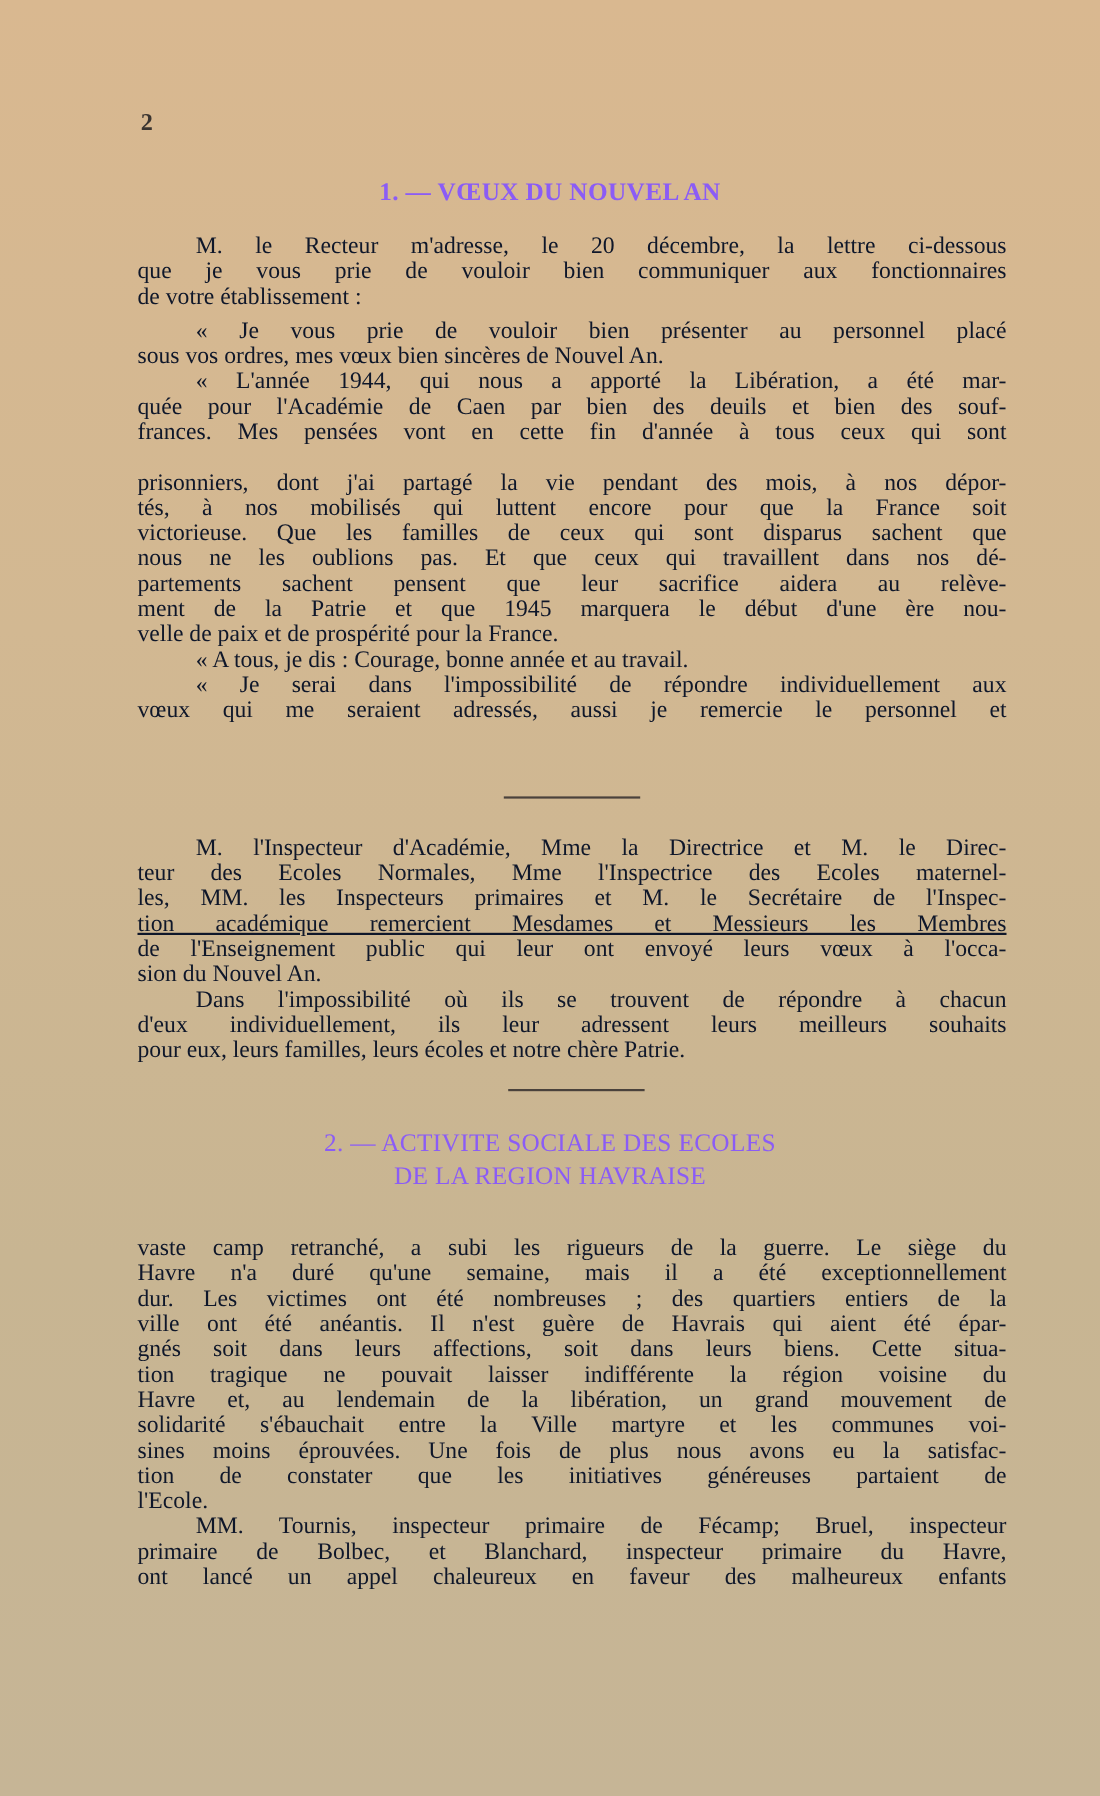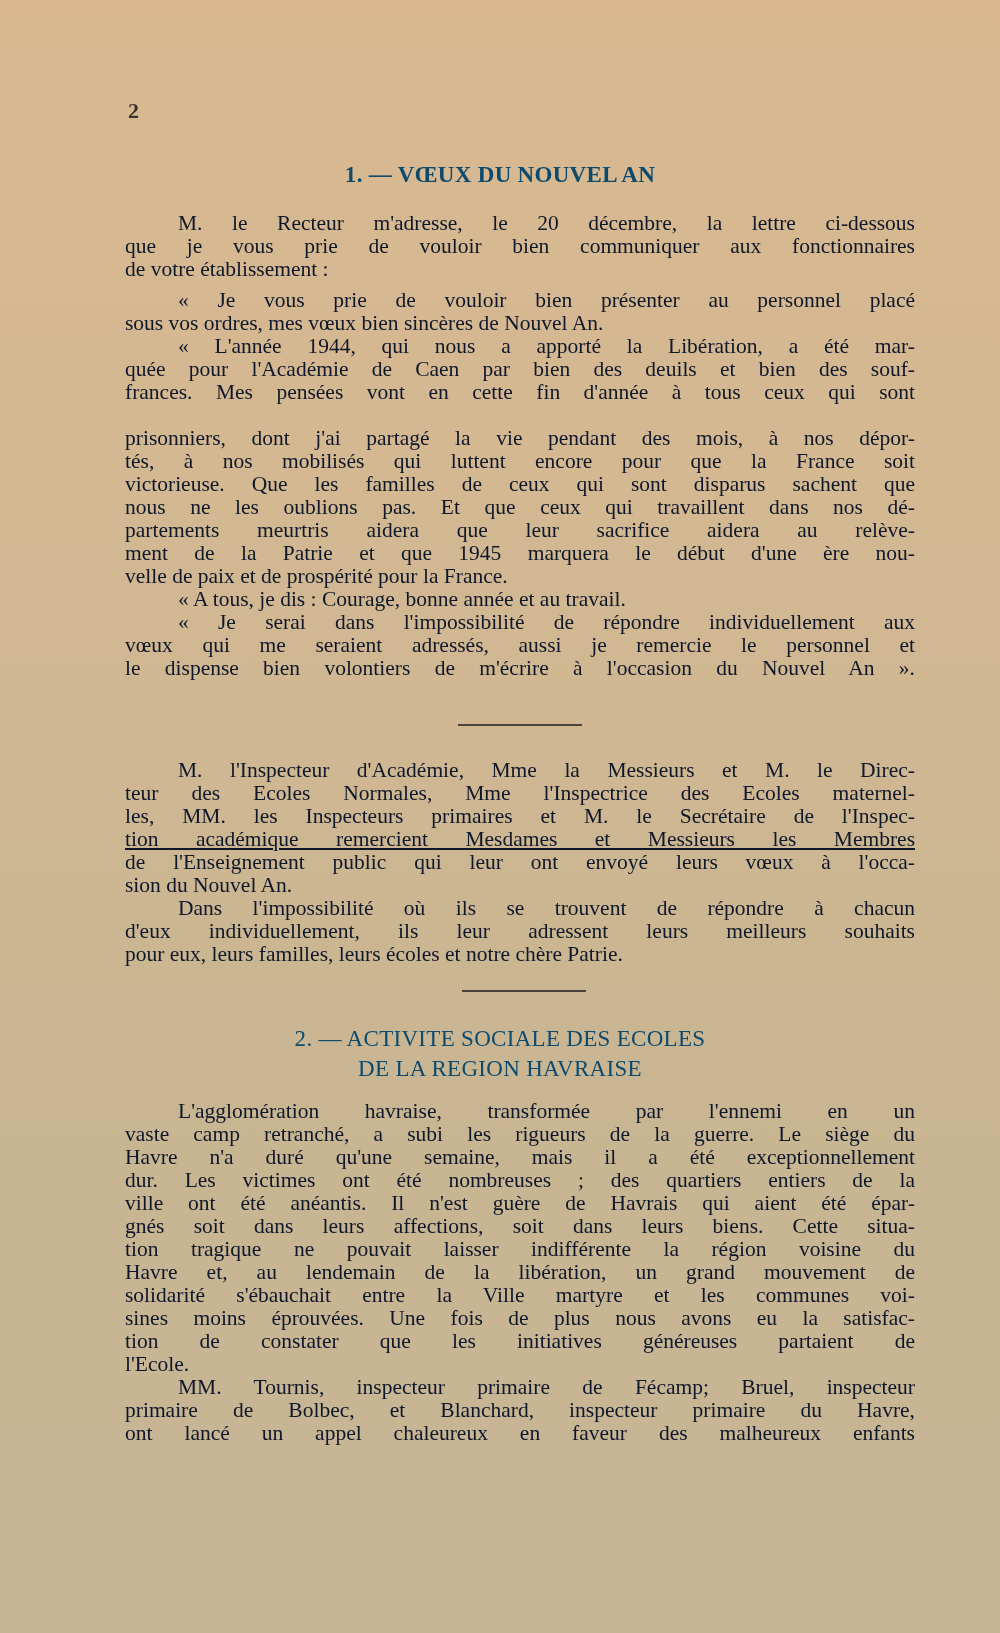--- a/index.html
+++ b/index.html
@@ -4,21 +4,21 @@
   <style>
     html, body { margin: 0; padding: 0; }
     body {
       width: 1000px; height: 1633px; position: relative; overflow: hidden;
       background: linear-gradient(180deg, #d9b890 0%, #d2b892 35%, #c8b592 70%, #c6b596 100%);
       font-family: "Liberation Serif", "DejaVu Serif", serif;
       color: #3a3430;
     }
     .page { position: absolute; left: 0; top: 0; width: 1000px; height: 1633px; }
     .pagenum { position: absolute; left: 128px; top: 98px; font-size: 22px; font-weight: bold; color: #3a3430; }
-    .heading { position: absolute; left: 0; width: 1000px; text-align: center; font-size: 23px; letter-spacing: 0.3px; color: #0c4a6e; }
+    .heading { position: absolute; left: 0; width: 1000px; text-align: center; font-size: 23px; letter-spacing: 0.3px; color: #8b5cf6; }
     .heading.bold { font-weight: bold; }
     .line {
       position: absolute; left: 125px; width: 790px; font-size: 21.5px; line-height: 24px;
       white-space: nowrap; text-align: justify; text-align-last: justify; color: #0f172a;
     }
     .line.indent { left: 178px; width: 737px; }
     .line.last { text-align-last: left; }
     .rule { position: absolute; height: 2px; background: #4a423c; }
   </style>
 </head>
@@ -37,49 +37,47 @@
   <div class="line indent" style="top:288px;">« Je vous prie de vouloir bien présenter au personnel placé</div>
   <div class="line last" style="top:311px;">sous vos ordres, mes vœux bien sincères de Nouvel An.</div>
 
   <div class="line indent" style="top:334px;">« L'année 1944, qui nous a apporté la Libération, a été mar-</div>
   <div class="line" style="top:357px;">quée pour l'Académie de Caen par bien des deuils et bien des souf-</div>
   <div class="line" style="top:380px;">frances. Mes pensées vont en cette fin d'année à tous ceux qui sont</div>
   <div class="line" style="top:426px;">prisonniers, dont j'ai partagé la vie pendant des mois, à nos dépor-</div>
   <div class="line" style="top:449px;">tés, à nos mobilisés qui luttent encore pour que la France soit</div>
   <div class="line" style="top:472px;">victorieuse. Que les familles de ceux qui sont disparus sachent que</div>
   <div class="line" style="top:495px;">nous ne les oublions pas. Et que ceux qui travaillent dans nos dé-</div>
-  <div class="line" style="top:518px;">partements meurtris aidera que leur sacrifice aidera au relève-</div>
+  <div class="line" style="top:518px;">partements sachent pensent que leur sacrifice aidera au relève-</div>
   <div class="line" style="top:541px;">ment de la Patrie et que 1945 marquera le début d'une ère nou-</div>
   <div class="line last" style="top:564px;">velle de paix et de prospérité pour la France.</div>
 
   <div class="line indent last" style="top:587px;">« A tous, je dis : Courage, bonne année et au travail.</div>
 
   <div class="line indent" style="top:610px;">« Je serai dans l'impossibilité de répondre individuellement aux</div>
   <div class="line" style="top:633px;">vœux qui me seraient adressés, aussi je remercie le personnel et</div>
-  <div class="line" style="top:656px;">le dispense bien volontiers de m'écrire à l'occasion du Nouvel An ».</div>
 
   <div class="rule" style="left:458px; top:724px; width:124px;"></div>
 
-  <div class="line indent" style="top:758px;">M. l'Inspecteur d'Académie, Mme la Messieurs et M. le Direc-</div>
+  <div class="line indent" style="top:758px;">M. l'Inspecteur d'Académie, Mme la Directrice et M. le Direc-</div>
   <div class="line" style="top:781px;">teur des Ecoles Normales, Mme l'Inspectrice des Ecoles maternel-</div>
   <div class="line" style="top:804px;">les, MM. les Inspecteurs primaires et M. le Secrétaire de l'Inspec-</div>
   <div class="line" style="top:827px;text-decoration:underline;">tion académique remercient Mesdames et Messieurs les Membres</div>
   <div class="line" style="top:850px;">de l'Enseignement public qui leur ont envoyé leurs vœux à l'occa-</div>
   <div class="line last" style="top:873px;">sion du Nouvel An.</div>
 
   <div class="line indent" style="top:896px;">Dans l'impossibilité où ils se trouvent de répondre à chacun</div>
   <div class="line" style="top:919px;">d'eux individuellement, ils leur adressent leurs meilleurs souhaits</div>
   <div class="line last" style="top:942px;">pour eux, leurs familles, leurs écoles et notre chère Patrie.</div>
 
   <div class="rule" style="left:462px; top:990px; width:124px;"></div>
 
   <div class="heading" style="top:1026px;">2. — ACTIVITE SOCIALE DES ECOLES</div>
   <div class="heading" style="top:1056px;">DE LA REGION HAVRAISE</div>
 
-  <div class="line indent" style="top:1099px;">L'agglomération havraise, transformée par l'ennemi en un</div>
   <div class="line" style="top:1122px;">vaste camp retranché, a subi les rigueurs de la guerre. Le siège du</div>
   <div class="line" style="top:1145px;">Havre n'a duré qu'une semaine, mais il a été exceptionnellement</div>
   <div class="line" style="top:1168px;">dur. Les victimes ont été nombreuses ; des quartiers entiers de la</div>
   <div class="line" style="top:1191px;">ville ont été anéantis. Il n'est guère de Havrais qui aient été épar-</div>
   <div class="line" style="top:1214px;">gnés soit dans leurs affections, soit dans leurs biens. Cette situa-</div>
   <div class="line" style="top:1237px;">tion tragique ne pouvait laisser indifférente la région voisine du</div>
   <div class="line" style="top:1260px;">Havre et, au lendemain de la libération, un grand mouvement de</div>
   <div class="line" style="top:1283px;">solidarité s'ébauchait entre la Ville martyre et les communes voi-</div>
   <div class="line" style="top:1306px;">sines moins éprouvées. Une fois de plus nous avons eu la satisfac-</div>
   <div class="line" style="top:1329px;">tion de constater que les initiatives généreuses partaient de</div>

